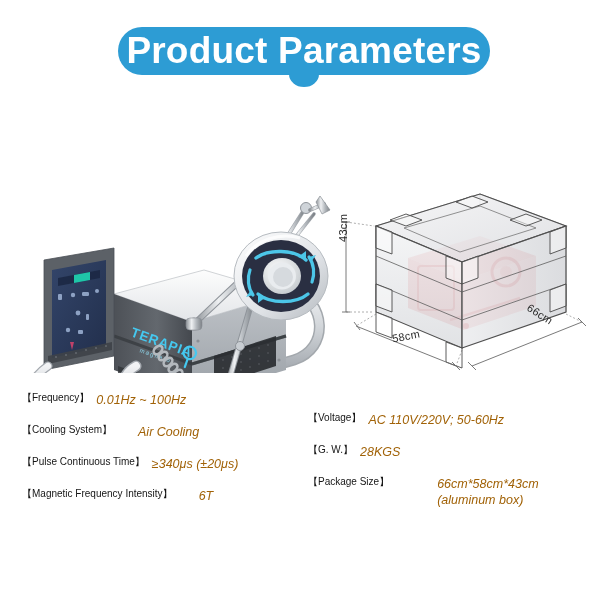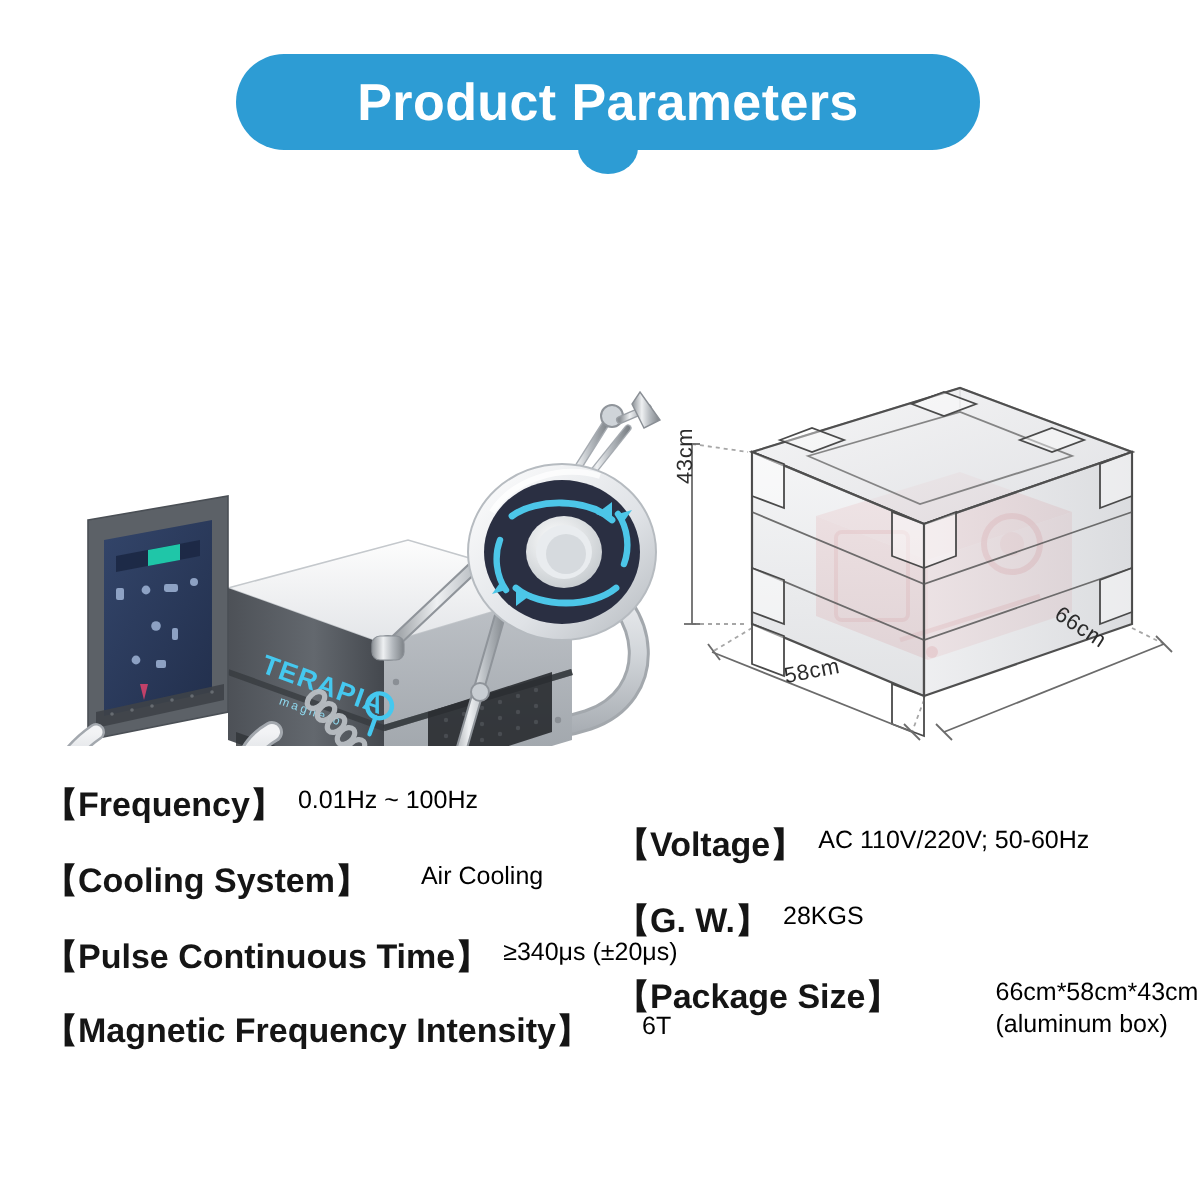--- a/index.html
+++ b/index.html
@@ -41,21 +41,21 @@
     border-bottom-left-radius: 16px 14px;
     border-bottom-right-radius: 16px 14px;
   }
   #banner-title {
     position: absolute;
     inset: 0;
     display: flex;
     align-items: center;
     justify-content: center;
     color: #ffffff;
-    font-size: 26px;
+    font-size: 37px;
     font-weight: bold;
     letter-spacing: 0.2px;
     z-index: 2;
     white-space: nowrap;
   }
 
   
   #product-photo {
     position: absolute;
     left: 18px;
@@ -113,32 +113,32 @@
   #spec-column-left  { left: 22px;  width: 280px; }
   #spec-column-right { left: 308px; width: 290px; margin-top: 20px; }
 
   .spec-row {
     display: flex;
     align-items: flex-start;
     margin-bottom: 16px;
     line-height: 1.28;
   }
   .spec-key {
-    font-size: 17px;
+    font-size: 10px;
     color: #151515;
     white-space: pre-line;
     flex: 0 0 auto;
-    font-weight: bold;
   }
   .spec-val {
     font-size: 12.5px;
-    color: #000000;
+    color: #a16207;
     white-space: pre-line;
     margin-left: 7px;
     flex: 0 0 auto;
+    font-style: italic;
   }
   .spec-row.wide-gap .spec-val { margin-left: 26px; }
   .spec-row.tall { margin-bottom: 10px; gap: 28px; }
 </style>
 </head>
 <body>
 
 <div id="header-banner">
   <div id="banner-pill"></div>
   <div id="banner-notch"></div>

